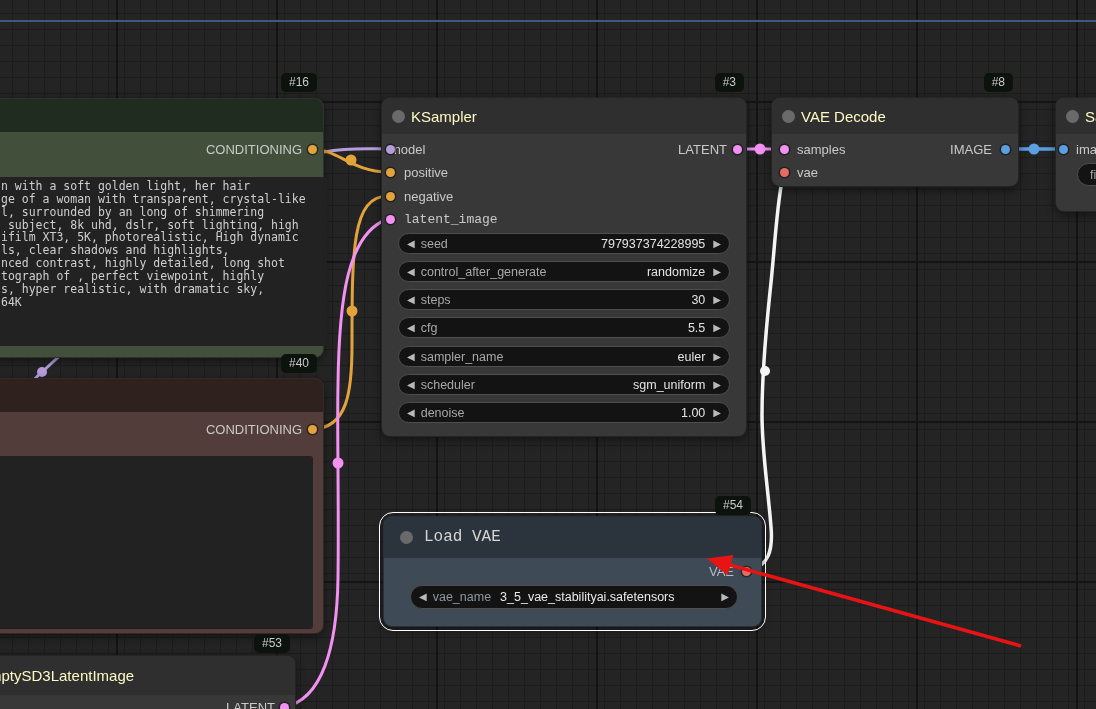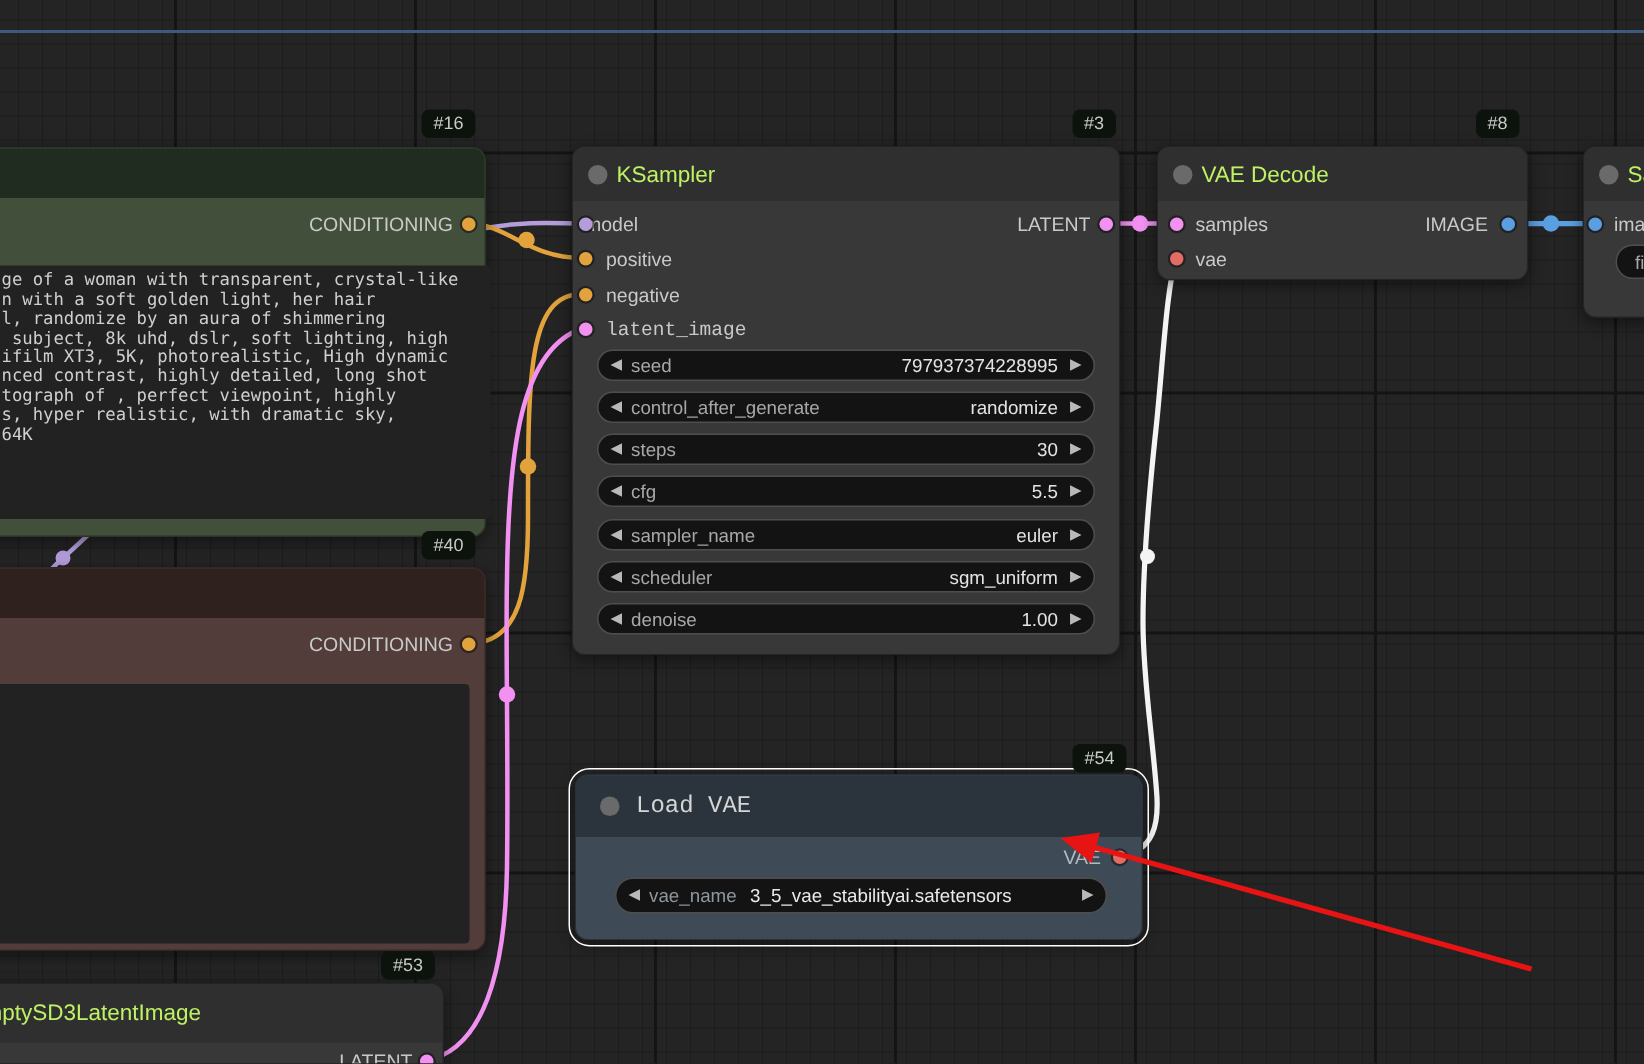--- a/index.html
+++ b/index.html
@@ -10,21 +10,21 @@
       linear-gradient(#141414 2px,transparent 2px),
       linear-gradient(90deg,#141414 2px,transparent 2px),
       linear-gradient(#1c1c1c 1px,transparent 1px),
       linear-gradient(90deg,#1c1c1c 1px,transparent 1px);
     background-size:160px 160px,160px 160px,16px 16px,16px 16px;
     background-position:-44px -59px,-44px -59px,-4px -3px,-4px -3px;}
   svg.layer{position:absolute;left:0;top:0;width:1096px;height:709px;}
   .node{position:absolute;border-radius:9px;box-shadow:0 3px 10px rgba(0,0,0,.45);border:1px solid rgba(0,0,0,.35);}
   .node .hdr{position:absolute;left:0;top:0;right:0;border-radius:8px 8px 0 0;}
   .node .titledot{position:absolute;width:13px;height:13px;border-radius:50%;background:#6a6a6a;}
-  .node .title{position:absolute;color:#bef264;font-size:15px;white-space:nowrap;}
+  .node .title{position:absolute;color:#fef9c3;font-size:15px;white-space:nowrap;}
   .plabel{position:absolute;font-size:13px;color:#c9c9c9;white-space:nowrap;}
   .plabel.dim{color:#b4bac0;}
   
   .n-gray{background:#383838;}
   .n-gray .hdr{height:36px;background:#2f2f2f;}
   
   .n-green{background:#42503b;}
   .n-green .hdr{height:33px;background:#212c20;border-radius:8px 8px 0 0;}
   
   .n-maroon{background:#523d3a;}
@@ -77,25 +77,26 @@
     <circle cx="765" cy="371" r="5" fill="#f4f4f4"></circle>
 
     <path d="M 1005 149 H 1063" stroke="#5b9fe3" stroke-width="3.5" fill="none"></path>
     <circle cx="1034" cy="149" r="5.5" fill="#5b9fe3"></circle>
   </svg>
 
   <div class="node n-green" style="left:-40px;top:98px;width:362px;height:258px;">
     <div class="hdr"></div>
     <span class="plabel" style="top:43px;right:21px;">CONDITIONING</span>
     <div class="textarea" style="left:26px;top:78px;width:326px;height:166px;padding-left:14px;">
+      <div>n with a soft golden light, her hair</div>
       <div>ge of a woman with transparent, crystal-like</div>
-      <div>n with a soft golden light, her hair</div>
-      <div>l, randomize by an aura of shimmering</div>
+      <div>l, surrounded by an long of shimmering</div>
       <div> subject, 8k uhd, dslr, soft lighting, high</div>
       <div>ifilm XT3, 5K, photorealistic, High dynamic</div>
+      <div>ls, clear shadows and highlights,</div>
       <div>nced contrast, highly detailed, long shot</div>
       <div>tograph of , perfect viewpoint, highly</div>
       <div>s, hyper realistic, with dramatic sky,</div>
       <div>64K</div>
     </div>
   </div>
 
   <div class="node n-maroon" style="left:-40px;top:378px;width:362px;height:254px;">
     <div class="hdr"></div>
     <span class="plabel" style="top:43px;right:21px;">CONDITIONING</span>

